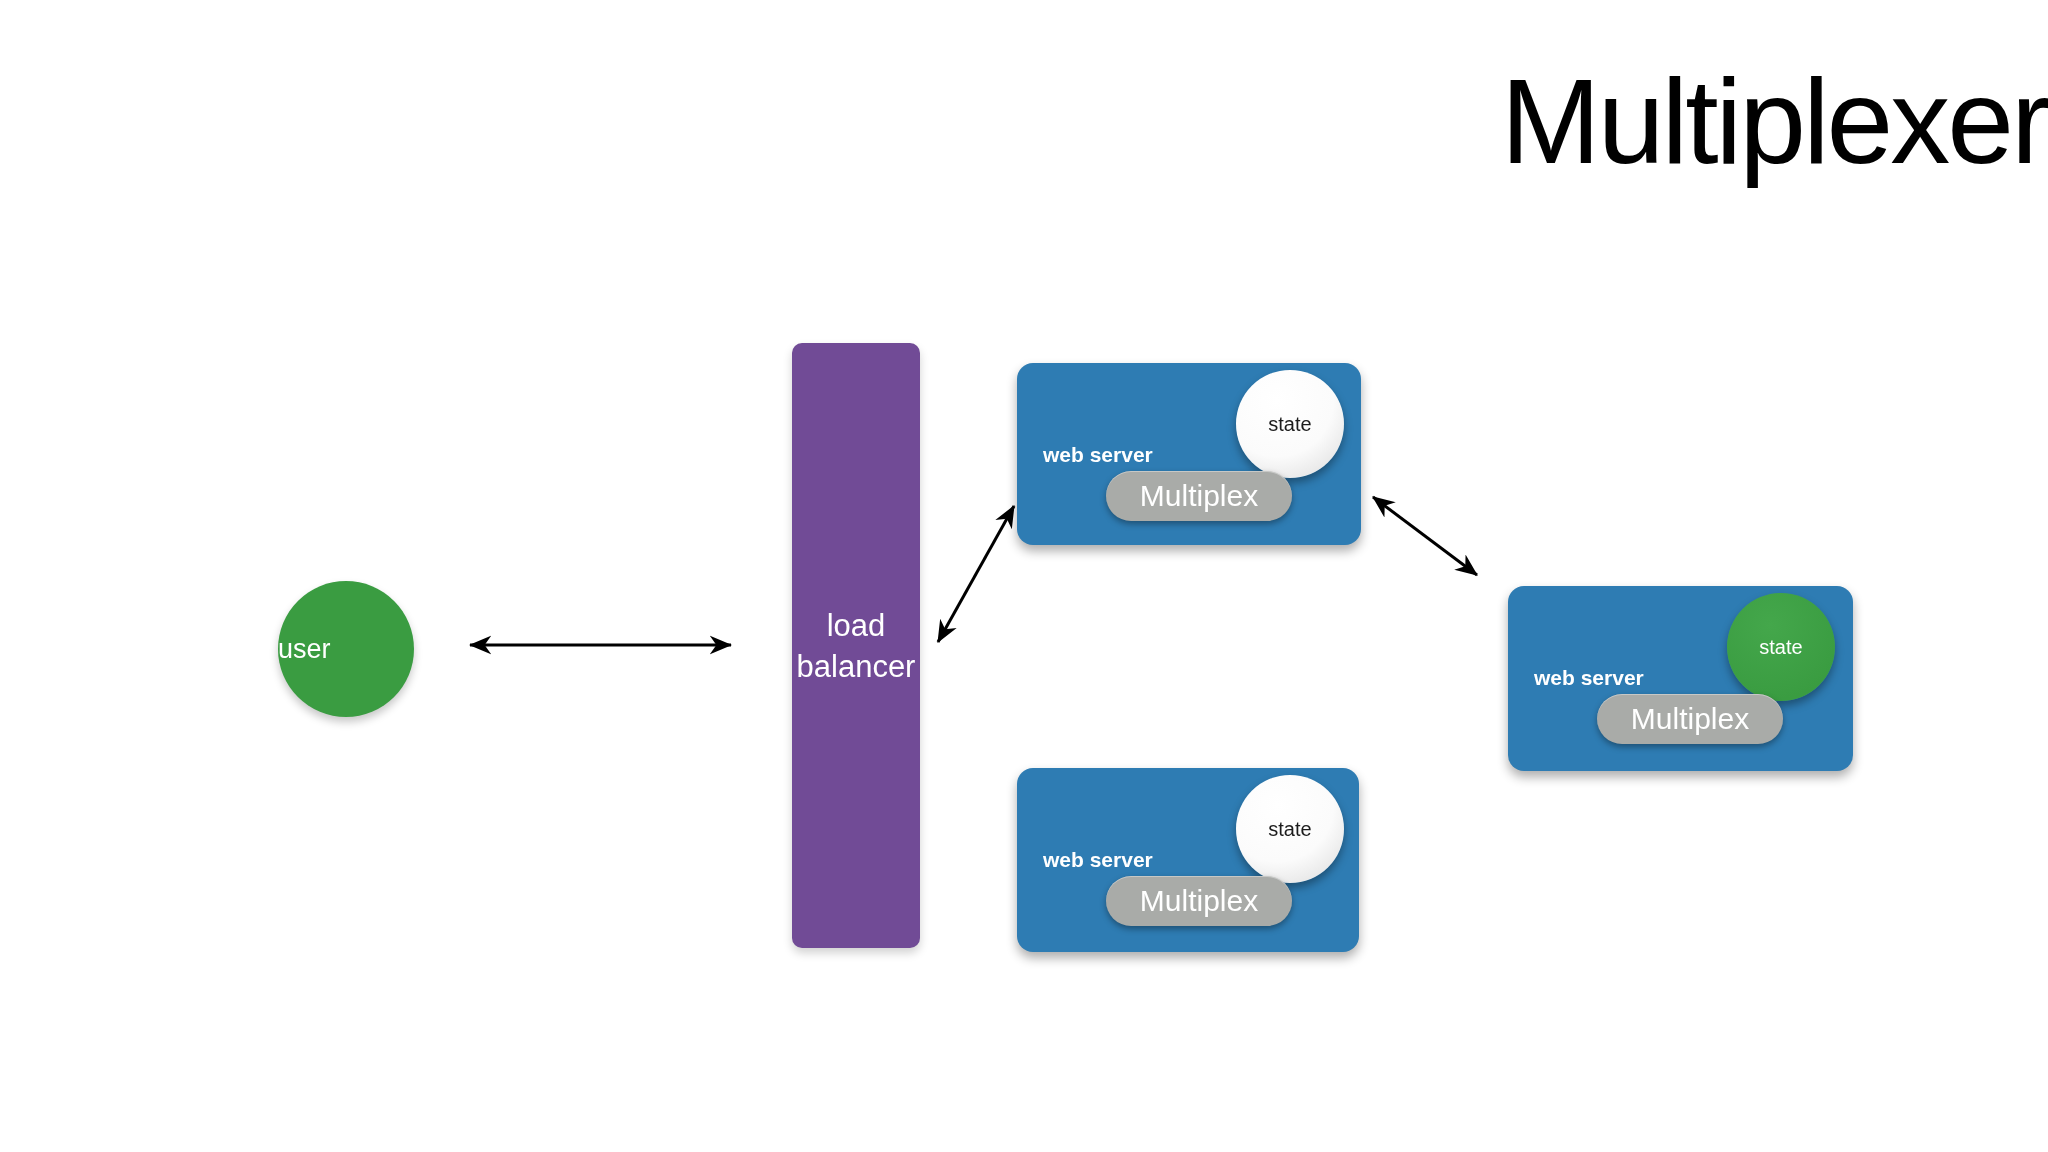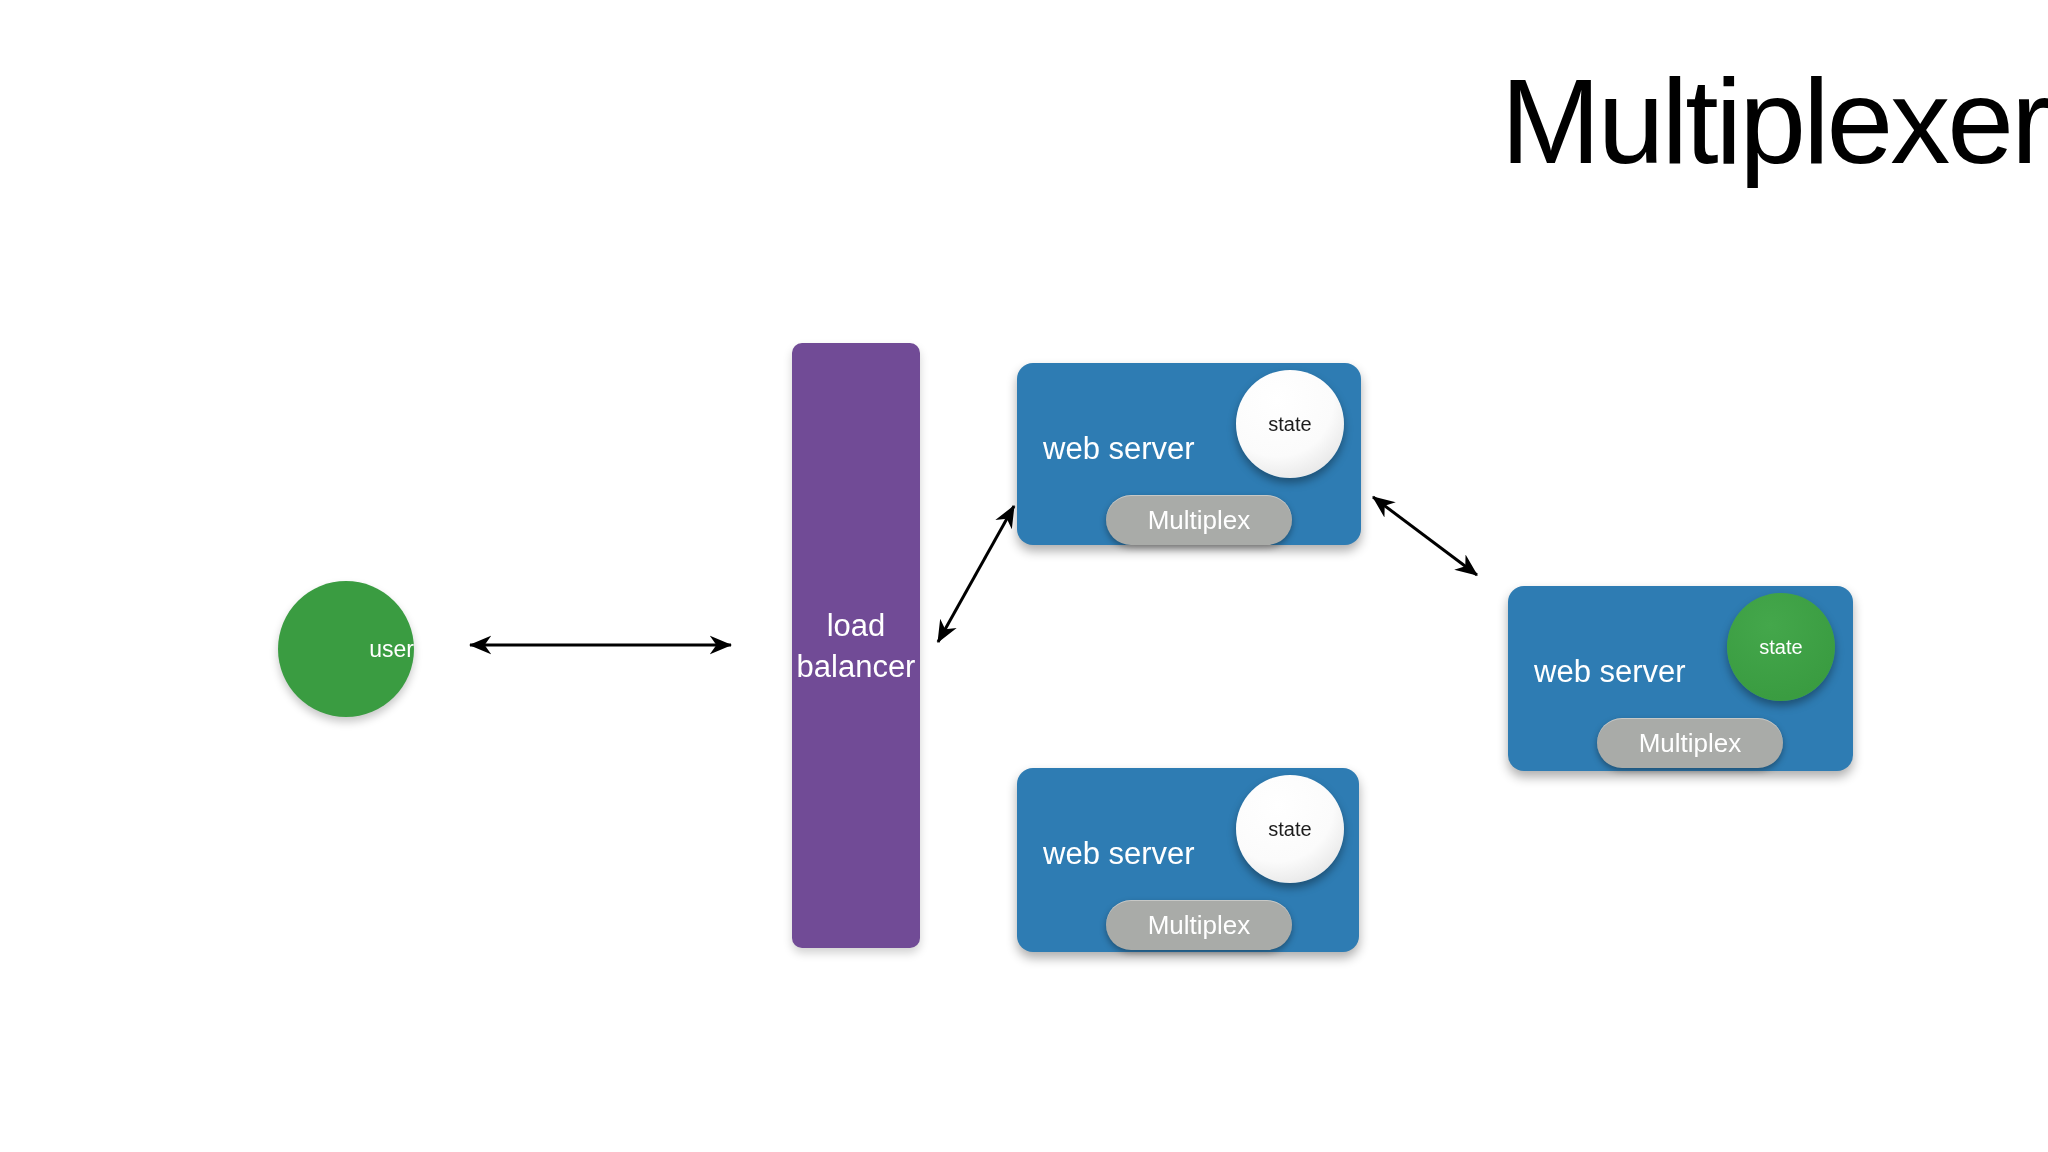--- a/index.html
+++ b/index.html
@@ -31,23 +31,23 @@
     position: absolute;
     left: 278px;
     top: 581px;
     width: 136px;
     height: 136px;
     border-radius: 50%;
     background: var(--user_green, #3a9c41);
     box-shadow: 0 5px 9px rgba(0,0,0,0.22);
     display: flex;
     align-items: center;
-    justify-content: flex-end;
-    color: var(--light_text, #fff);
-    font-size: 23px;
+    justify-content: flex-start;
+    color: var(--light_text, #fff);
+    font-size: 27px;
     font-weight: 300;
   }
 
   
   .load-balancer {
     position: absolute;
     left: 792px;
     top: 343px;
     width: 128px;
     height: 605px;
@@ -72,24 +72,24 @@
     border-radius: 16px;
     box-shadow: 0 6px 11px rgba(0,0,0,0.32);
   }
   .card-top    { left: 1017px; top: 363px; width: 344px; height: 182px; }
   .card-bottom { left: 1017px; top: 768px; width: 342px; height: 184px; }
   .card-right  { left: 1508px; top: 586px; width: 345px; height: 185px; }
 
   .server-label {
     position: absolute;
     left: 26px;
-    top: 67px;
-    color: var(--light_text, #fff);
-    font-size: 31px;
-    font-weight: 400;
+    top: 73px;
+    color: var(--light_text, #fff);
+    font-size: 21px;
+    font-weight: 700;
     line-height: 38px;
     white-space: nowrap;
   }
 
   .state-ball {
     position: absolute;
     left: 219px;
     top: 7px;
     width: 108px;
     height: 108px;
@@ -106,31 +106,31 @@
     color: var(--dark_text, #1c1c1c);
   }
   .state-ball[data-variant="green"] {
     background: radial-gradient(circle at 40% 30%, #44a74b 0%, var(--state_green, #3a9c41) 75%);
     color: var(--light_text, #fff);
   }
 
   .multiplex-pill {
     position: absolute;
     left: 89px;
-    top: 132px;
+    top: 108px;
     width: 186px;
     height: 50px;
     border-radius: 26px;
     background: var(--pill_gray, #a9aba8);
     box-shadow: 0 3px 6px rgba(0,0,0,0.35), inset 0 1px 0 rgba(255,255,255,0.35);
     display: flex;
     align-items: center;
     justify-content: center;
     color: var(--light_text, #fff);
-    font-size: 26px;
+    font-size: 30px;
     font-weight: 300;
   }
 
   
   .arrows-layer {
     position: absolute;
     left: 0;
     top: 0;
     pointer-events: none;
   }

